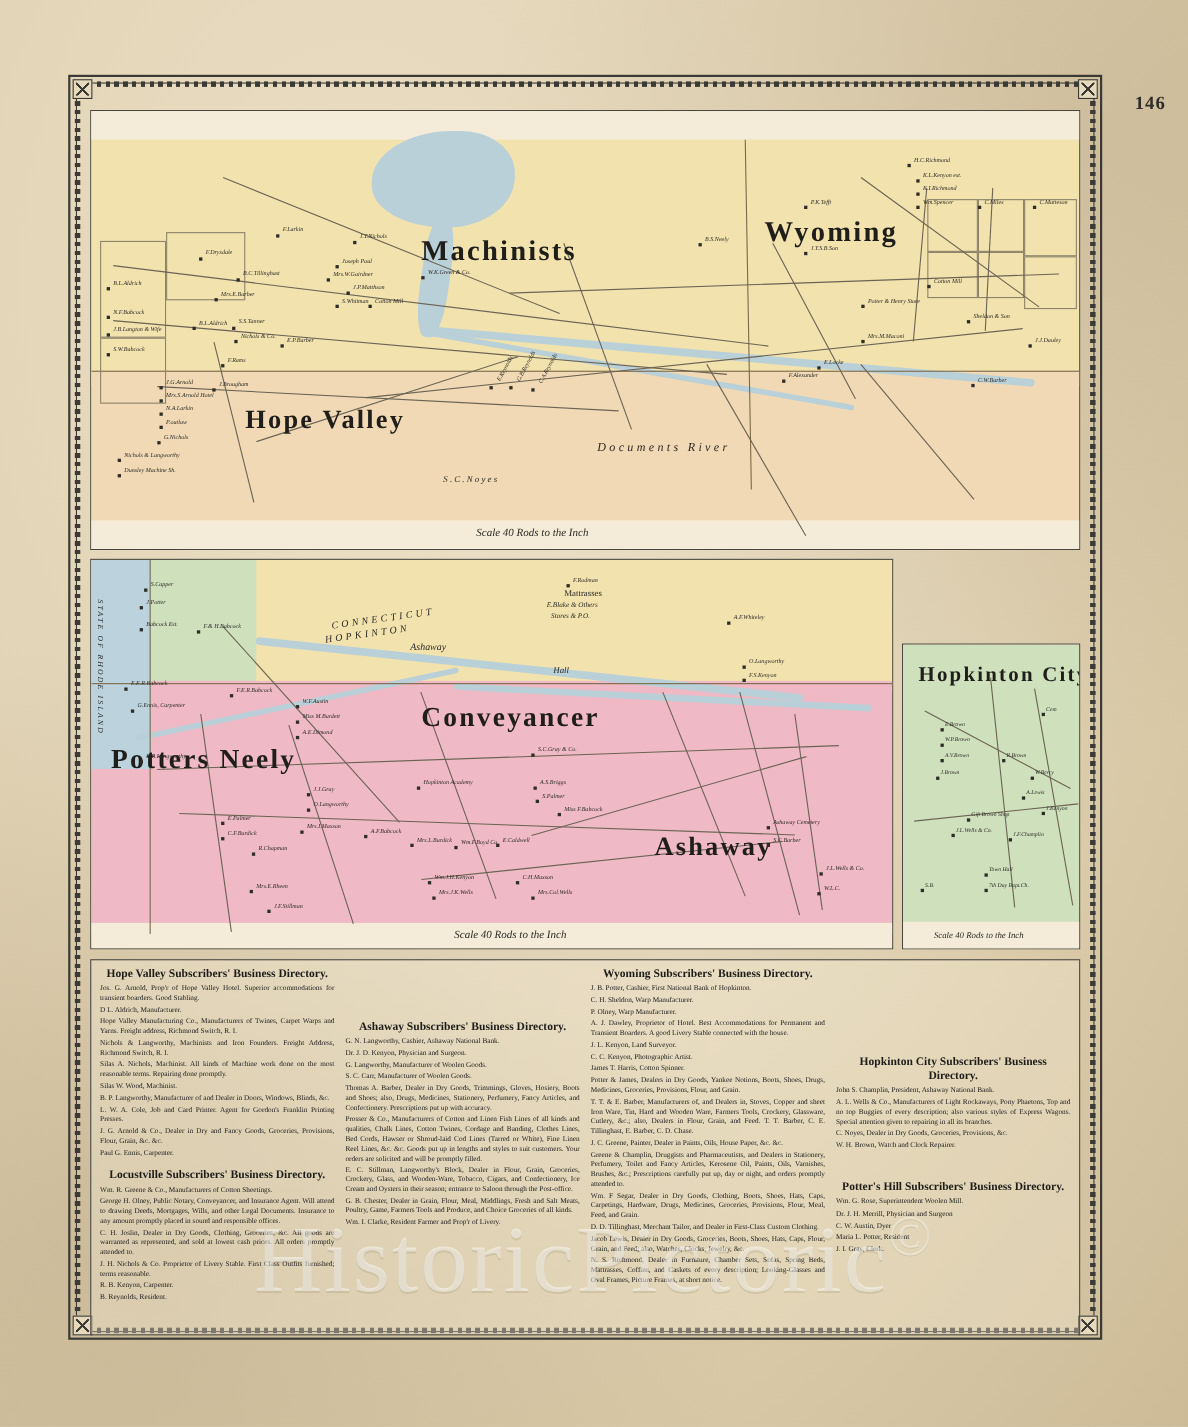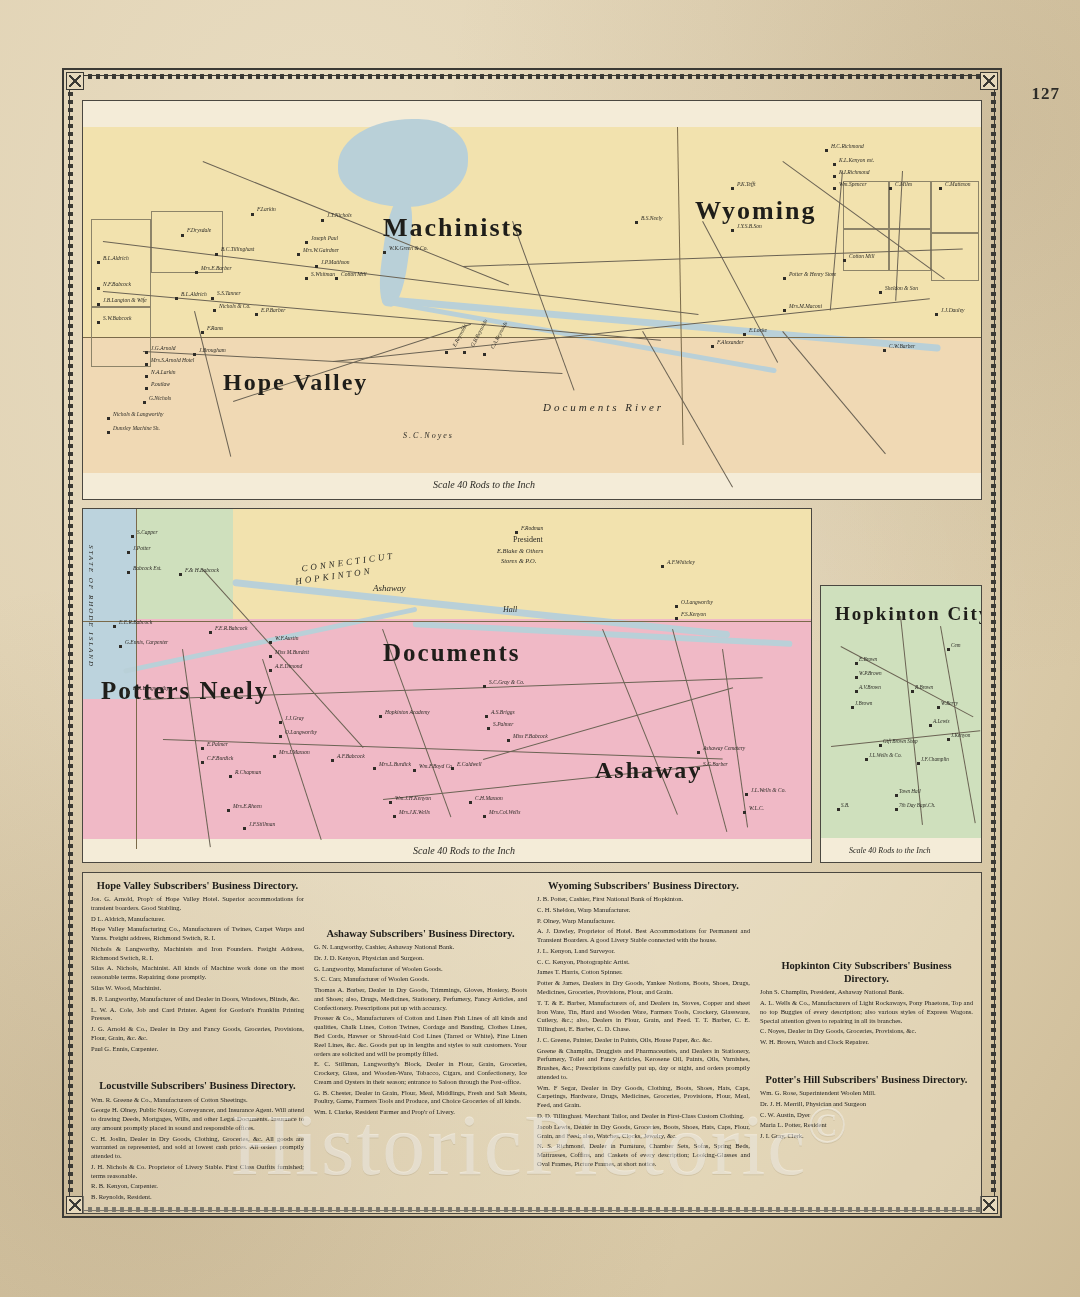--- a/index.html
+++ b/index.html
@@ -87,21 +87,21 @@
     position:absolute;left:82px;top:872px;width:900px;height:342px;
     border:1px solid #4a4740;box-sizing:border-box;padding:6px 8px;
     background:rgba(246,238,216,.35);
   }
   .dircols{display:flex;gap:10px;height:100%;}
   .dircol{width:25%;}
   .dir-head{
     text-align:center;font-weight:bold;font-size:10.5px;color:#1d1c19;
     line-height:1.25;margin:0 0 3px 0;
   }
-  .dir-head.sp{margin-top:26px;}
+  .dir-head.sp{margin-top:9px;}
   .dir-list{font-size:6.6px;line-height:1.33;color:#232220;text-align:justify;}
   .dir-list .e{margin-bottom:2px;}
   
   #watermark{
     position:absolute;left:0;top:1095px;width:1080px;
     text-align:center;font-size:86px;letter-spacing:2px;
     color:rgba(255,255,255,.45);
     text-shadow:0 1px 0 rgba(90,70,40,.12);
     font-family:"Liberation Serif", serif;
     pointer-events:none;user-select:none;
@@ -118,21 +118,21 @@
   <div class="dashband" style="left:16px;top:4px;right:16px;"></div>
   <div class="dashband" style="left:16px;bottom:4px;right:16px;"></div>
   <div class="dashband vert" style="top:16px;left:4px;bottom:16px;"></div>
   <div class="dashband vert" style="top:16px;right:4px;bottom:16px;"></div>
   <div class="corner-box" style="left:2px;top:2px;"></div>
   <div class="corner-box" style="right:2px;top:2px;"></div>
   <div class="corner-box" style="left:2px;bottom:2px;"></div>
   <div class="corner-box" style="right:2px;bottom:2px;"></div>
 </div>
 
-<div id="page-number">127</div>
+<div id="page-number">146</div>
 
 <div id="map-top" class="panel">
 
   <div class="wash t-yellow" style="left:0;top:0;width:900px;height:250px;"></div>
   <div class="wash t-peach" style="left:0;top:236px;width:900px;height:164px;"></div>
   <div class="wash t-white" style="left:0;top:0;width:900px;height:26px;"></div>
   <div class="wash t-white" style="left:0;top:372px;width:900px;height:28px;"></div>
 
   <div class="river" style="left:255px;top:18px;width:130px;height:88px;border-radius:60% 40% 50% 55%/55% 45% 55% 45%;"></div>
   <div class="river" style="left:300px;top:96px;width:26px;height:110px;border-radius:40%;transform:rotate(8deg);"></div>
@@ -292,31 +292,31 @@
   <div class="roadline" style="left:120px;top:60px;width:240px;transform:rotate(48deg);"></div>
   <div class="roadline" style="left:300px;top:120px;width:200px;transform:rotate(70deg);"></div>
   <div class="roadline" style="left:520px;top:120px;width:200px;transform:rotate(68deg);"></div>
   <div class="roadline" style="left:590px;top:120px;width:210px;transform:rotate(75deg);"></div>
   <div class="roadline" style="left:640px;top:140px;width:180px;transform:rotate(82deg);"></div>
   <div class="roadline" style="left:100px;top:140px;width:200px;transform:rotate(82deg);"></div>
   <div class="roadline" style="left:180px;top:150px;width:190px;transform:rotate(72deg);"></div>
   <div class="roadline" style="left:400px;top:250px;width:260px;transform:rotate(-16deg);"></div>
   <div class="roadline" style="left:300px;top:290px;width:330px;transform:rotate(-6deg);"></div>
 
-  <div class="town-title" style="left:300px;top:130px;font-size:25px;">Documents</div>
+  <div class="town-title" style="left:300px;top:130px;font-size:25px;">Conveyancer</div>
   <div class="town-title" style="left:18px;top:168px;font-size:25px;">Potters Neely</div>
   <div class="town-title" style="left:512px;top:248px;font-size:24px;">Ashaway</div>
 
   <div class="mlabel" style="left:218px;top:48px;font-size:9px;letter-spacing:3px;transform:rotate(-8deg);">CONNECTICUT</div>
   <div class="mlabel" style="left:212px;top:62px;font-size:9px;letter-spacing:3px;transform:rotate(-8deg);">HOPKINTON</div>
   <div class="mlabel" style="left:12px;top:36px;font-size:7px;letter-spacing:2px;transform:rotate(90deg);transform-origin:0 0;">STATE OF RHODE ISLAND</div>
   <div class="mlabel" style="left:290px;top:74px;font-size:9px;">Ashaway</div>
   <div class="mlabel" style="left:420px;top:96px;font-size:8px;">Hall</div>
 
-  <div class="mlabel" style="left:430px;top:26px;font-size:8px;font-style:normal;">President</div>
+  <div class="mlabel" style="left:430px;top:26px;font-size:8px;font-style:normal;">Mattrasses</div>
   <div class="mlabel" style="left:414px;top:38px;font-size:6.5px;">E.Blake &amp; Others</div>
   <div class="mlabel" style="left:418px;top:48px;font-size:6.5px;">Stores &amp; P.O.</div>
 
   <div class="scale-note" style="left:330px;top:336px;">Scale 40 Rods to the Inch</div>
 
   <div class="bldg" style="left:48px;top:26px;"></div>
     <div class="mlabel" style="left:54px;top:20px;font-size:5.5px;">S.Capper</div>
   <div class="bldg" style="left:44px;top:42px;"></div>
     <div class="mlabel" style="left:50px;top:36px;font-size:5.5px;">J.Potter</div>
   <div class="bldg" style="left:44px;top:62px;"></div>

